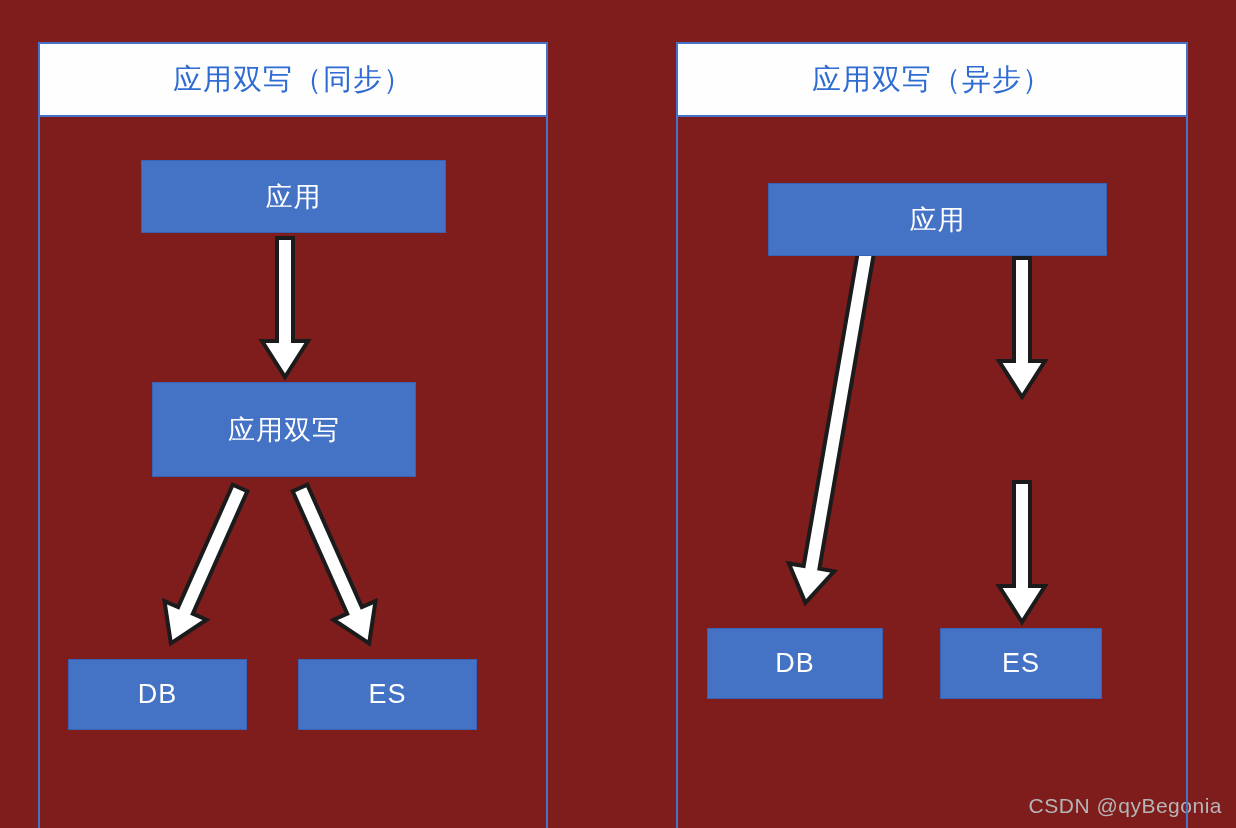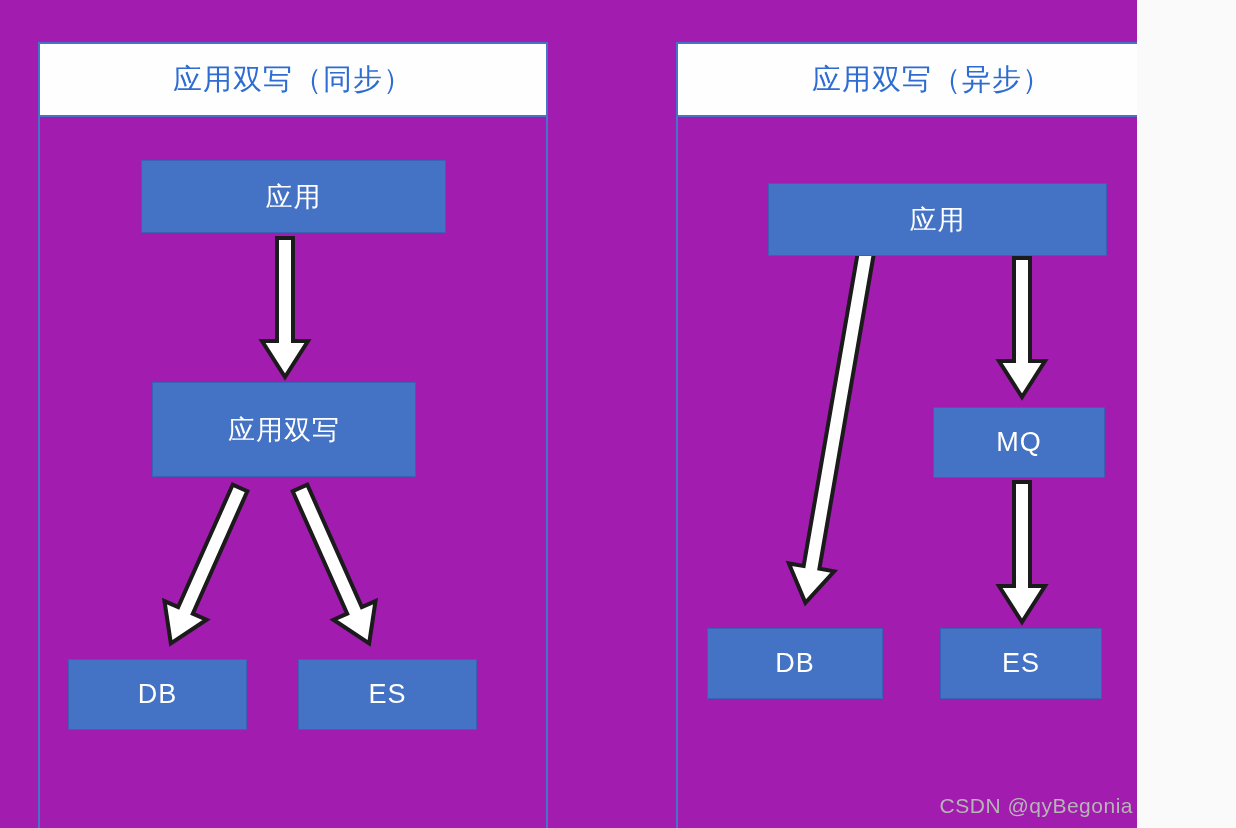--- a/index.html
+++ b/index.html
@@ -3,23 +3,23 @@
 <meta charset="utf-8">
 <style>
   html, body {
     margin: 0;
     padding: 0;
     background: #fafafa;
     font-family: "Liberation Sans", "DejaVu Sans", sans-serif;
   }
   #canvas {
     position: relative;
-    width: 1137px;
+    width: 1236px;
     height: 828px;
-    background: #a21caf;
+    background: #7f1d1d;
     overflow: hidden;
   }
   
   .panel {
     position: absolute;
     top: 42px;
     height: 810px;            
     border: 2px solid #4673C9;
     box-sizing: border-box;
     background: transparent;
@@ -73,21 +73,21 @@
   }
   #arrow-layer polygon {
     fill: #ffffff;
     stroke: #1b1b1b;
     stroke-width: 4;
     stroke-linejoin: miter;
   }
   
   .watermark {
     position: absolute;
-    right: 4px;
+    right: 14px;
     top: 794px;
     font-size: 21px;
     color: #b5b5b5;
     z-index: 1;
     letter-spacing: 0.5px;
   }
 </style>
 </head>
 <body>
 
@@ -131,19 +131,18 @@
       <polygon points="-8,0 -8,104 -23,104 0,140 23,104 8,104 8,0"></polygon>
     </g>
   </svg>
 
   <div class="node n-app-sync">应用</div>
   <div class="node n-mid-sync">应用双写</div>
   <div class="node n-db-sync">DB</div>
   <div class="node n-es-sync">ES</div>
 
   <div class="node n-app-async">应用</div>
-  <div class="node n-mq-async">MQ</div>
   <div class="node n-db-async">DB</div>
   <div class="node n-es-async">ES</div>
 
   <div class="watermark">CSDN @qyBegonia</div>
 
 </div>
 
 </body></html>

